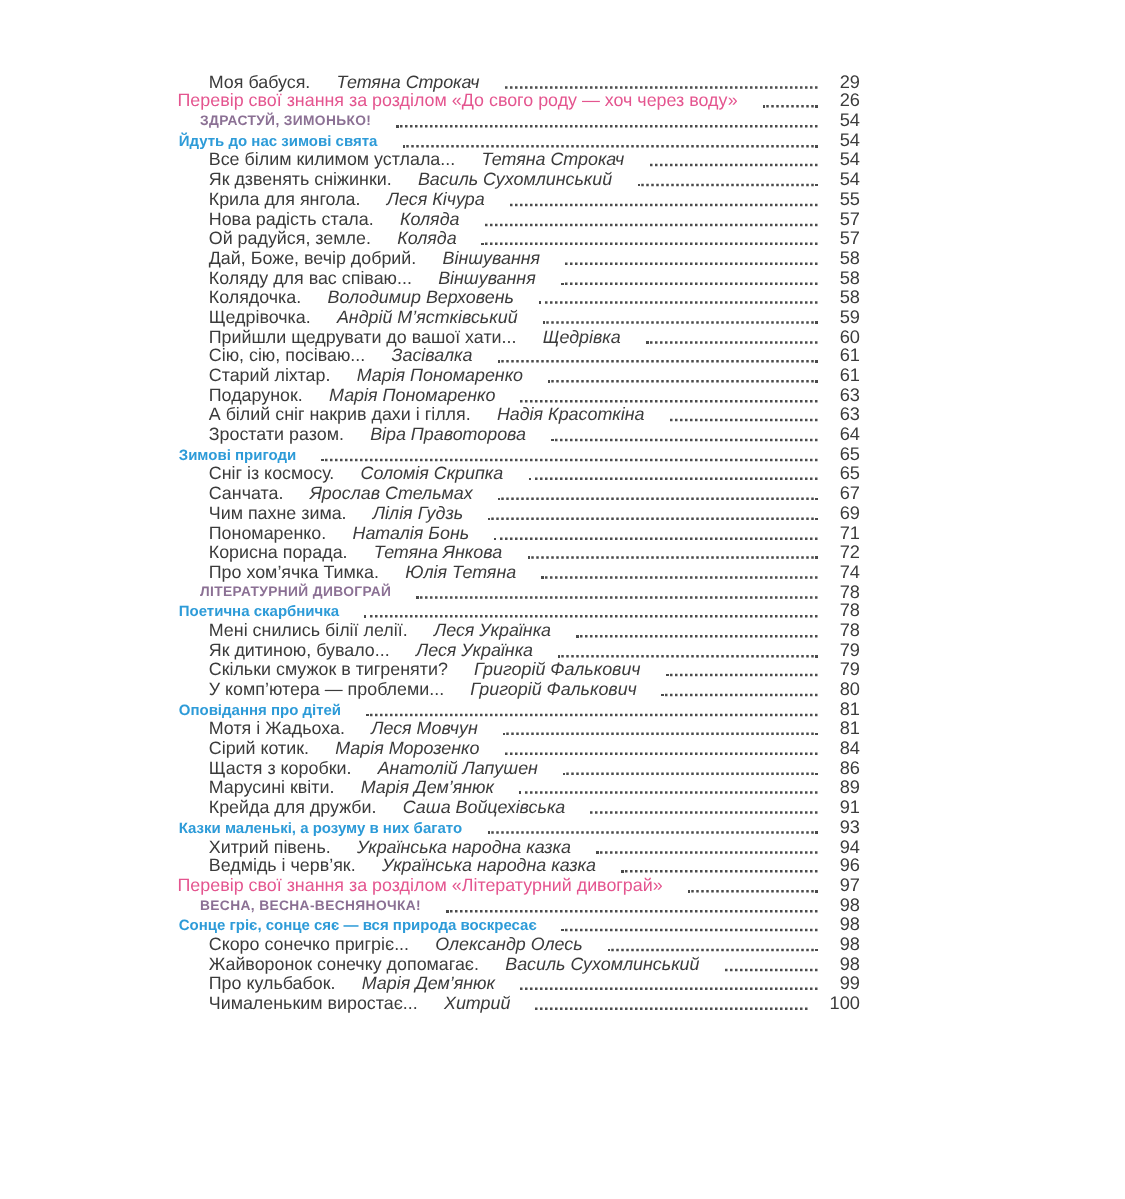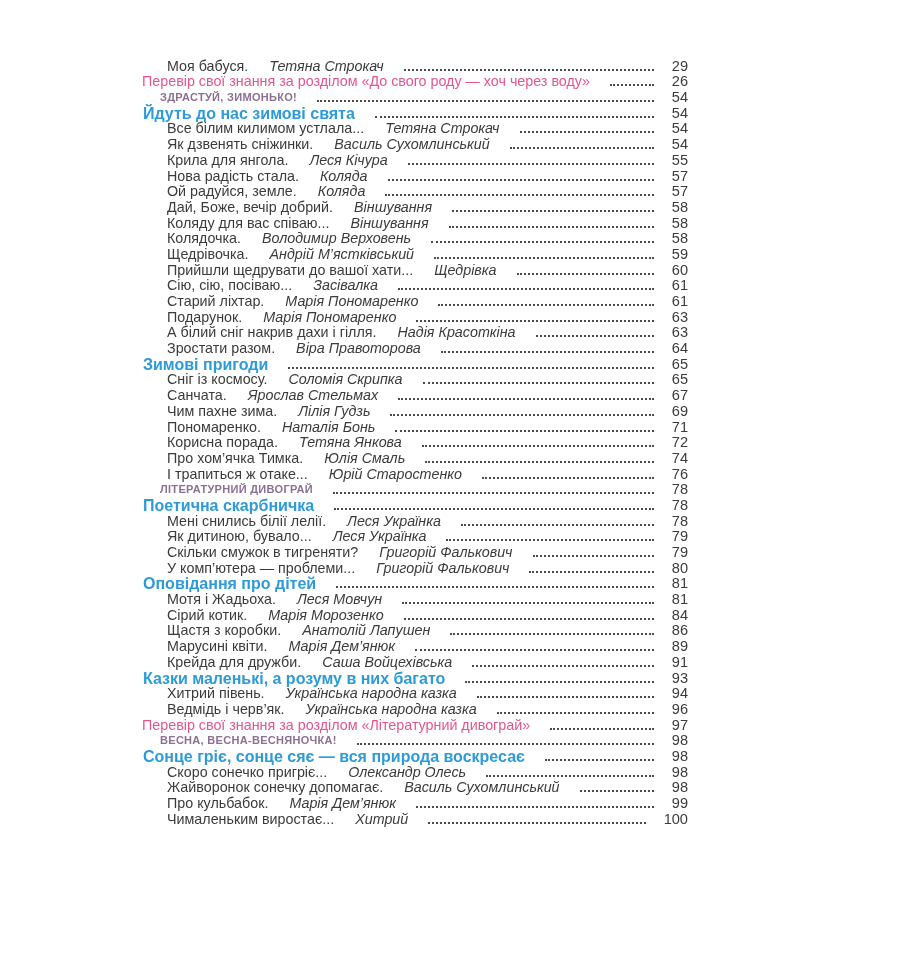--- a/index.html
+++ b/index.html
@@ -51,21 +51,21 @@
   
   .row.chapter .title {
     color: var(--chapter-color, #8b7094);
     font-weight: 700;
     font-size: 11px;
     letter-spacing: 0.3px;
   }
   .row.subsection .title {
     color: var(--subsection-color, #2d9bd8);
     font-weight: 700;
-    font-size: 16px;
+    font-size: 12px;
   }
   .row.review .title {
     color: var(--review-color, #e4558f);
   }
 </style>
 </head>
 <body style="background: rgb(255, 255, 255);">
 
 <div class="page">
   <div class="toc">
@@ -239,31 +239,25 @@
 
   <div class="row entry">
     <span class="title">Корисна порада.</span>
     <span class="author">Тетяна Янкова</span>
     <span class="leader"></span>
     <span class="page">72</span>
   </div>
 
   <div class="row entry">
     <span class="title">Про хом’ячка Тимка.</span>
-    <span class="author">Юлія Смаль</span>
+    <span class="author">Юлія Тетяна</span>
     <span class="leader"></span>
     <span class="page">74</span>
   </div>
 
-  <div class="row entry">
-    <span class="title">І трапиться ж отаке...</span>
-    <span class="author">Юрій Старостенко</span>
-    <span class="leader"></span>
-    <span class="page">76</span>
-  </div>
 
 
   <div class="row chapter">
     <span class="title">ЛІТЕРАТУРНИЙ ДИВОГРАЙ</span>
 
     <span class="leader"></span>
     <span class="page">78</span>
   </div>
 
   <div class="row subsection">

